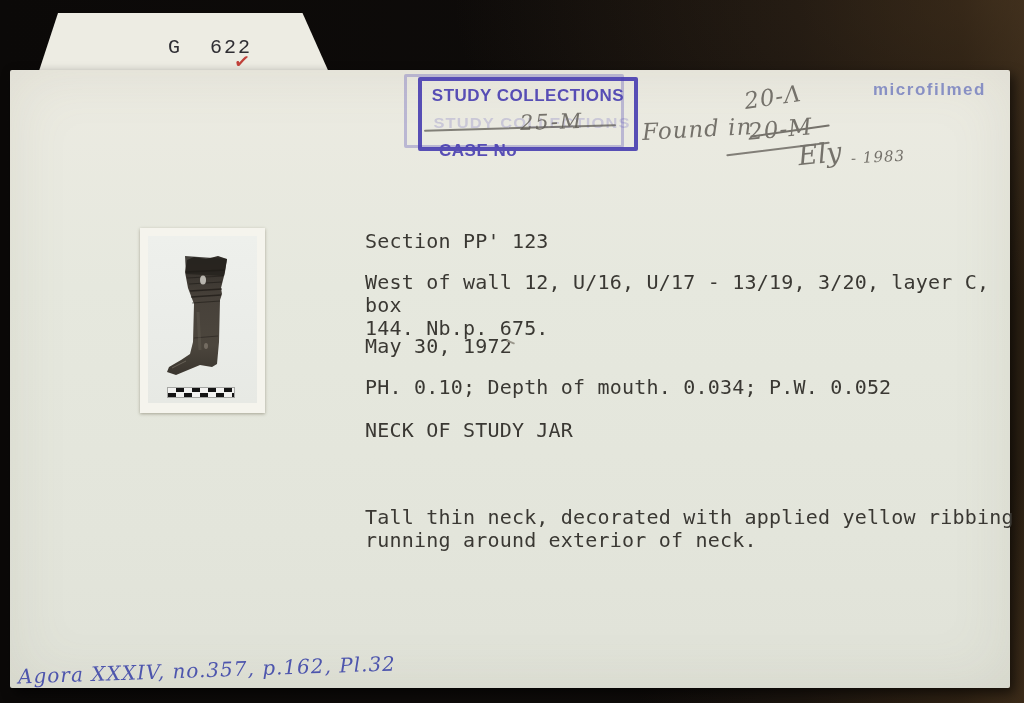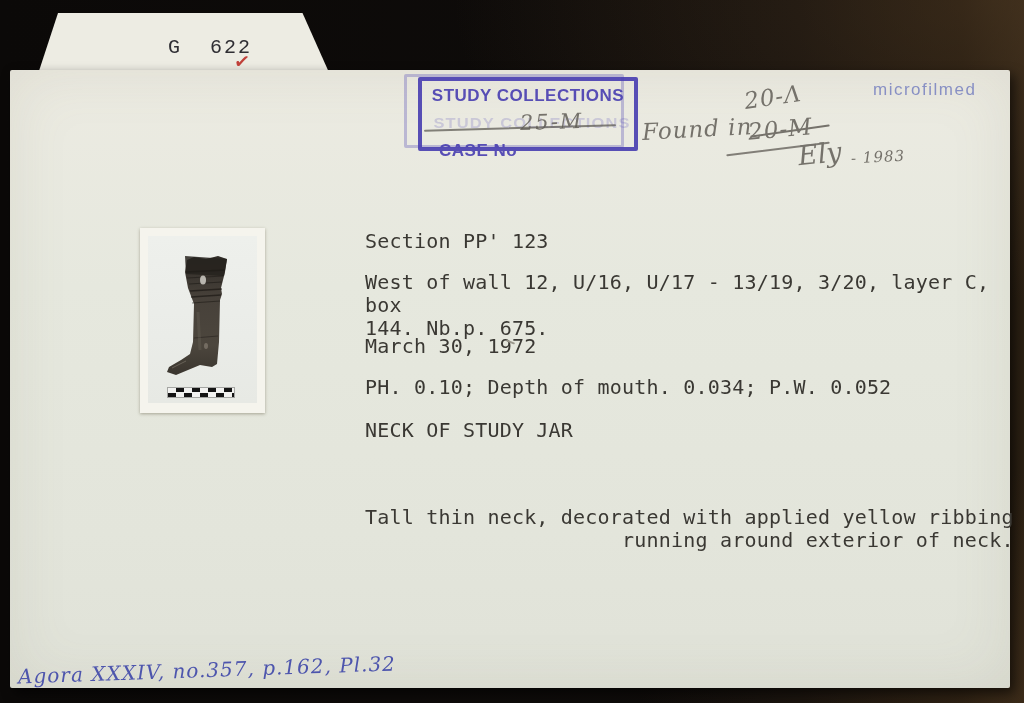--- a/index.html
+++ b/index.html
@@ -83,21 +83,21 @@
   }
   .found-prefix{left:642px;top:116px;font-size:23px;letter-spacing:1px;transform:rotate(-3deg);}
   .old-loc{left:748px;top:116px;font-size:23px;letter-spacing:1px;transform:rotate(-5deg);}
   .old-loc-strike{left:750px;top:130px;width:80px;height:2px;background:var(--pencil);transform:rotate(-8deg);border-radius:2px;}
   .old-loc-underline{left:726px;top:148px;width:104px;height:2px;background:var(--pencil);transform:rotate(-7deg);border-radius:2px;opacity:.9;}
   .new-loc{left:744px;top:84px;font-size:23px;letter-spacing:1px;transform:rotate(-8deg);}
   .initials{left:798px;top:138px;font-size:27px;transform:rotate(-6deg);}
   .note-year{left:851px;top:148px;font-size:15px;letter-spacing:1px;transform:rotate(-3deg);}
   
   .microfilmed{
-    left:873px;top:80px;font-size:17px;letter-spacing:1.5px;font-weight:400;
+    left:873px;top:80px;font-size:17px;letter-spacing:1.5px;font-weight:700;
     color:var(--microfilm-blue);filter:blur(.3px);
   }
   
   .photo{
     left:140px;top:228px;width:125px;height:185px;
     background:#f5f4ed;box-shadow:0 1px 3px rgba(90,85,60,.45);
   }
   .photo-inner{
     position:absolute;left:8px;top:8px;width:109px;height:167px;
     background:linear-gradient(180deg,#eef0ec 0%,#eaece8 60%,#e7e9e4 100%);
@@ -113,21 +113,21 @@
     font-family:"DejaVu Sans Mono", monospace;font-size:20px;
     color:var(--typewriter);letter-spacing:.2px;line-height:23px;
     white-space:pre-line;left:365px;filter:blur(.15px);
   }
   .t-section{top:230px;}
   .t-prov{top:271px;}
   .t-date{top:335px;}
   .t-dims{top:376px;}
   .t-title{top:419px;}
   .t-cond{top:463px;}
-  .t-desc{top:506px;text-align:right;}
+  .t-desc{top:506px;}
   .pencil-tick{left:506px;top:341px;width:9px;height:2px;background:#9a978c;transform:rotate(22deg);border-radius:2px;}
   
   .reference{
     left:18px;top:658px;
     font-family:"DejaVu Serif", serif;font-style:italic;
     font-size:20px;color:var(--ink-blue);letter-spacing:1px;
     transform:rotate(-2deg);
   }
 </style>
 </head>
@@ -189,21 +189,21 @@
         <ellipse cx="58" cy="100" rx="2" ry="3" fill="#8d867a" opacity="0.6"></ellipse>
         <path d="M24 122 L38 115" stroke="#8d867a" stroke-width="1" opacity="0.5" fill="none"></path>
       </svg>
       <div class="scale-bar"></div>
     </div>
   </div>
 
   <div class="abs typed t-section">Section PP' 123</div>
   <div class="abs typed t-prov">West of wall 12, U/16, U/17 - 13/19, 3/20, layer C, box
 144. Nb.p. 675.</div>
-  <div class="abs typed t-date">March 30, 1972</div>
+  <div class="abs typed t-date">May 30, 1972</div>
   <div class="abs pencil-tick abs" style="position:absolute;"></div>
   <div class="abs typed t-dims">PH. 0.10; Depth of mouth. 0.034; P.W. 0.052</div>
   <div class="abs typed t-title">NECK OF STUDY JAR</div>
   <div class="abs typed t-desc">Tall thin neck, decorated with applied yellow ribbing
 running around exterior of neck.</div>
 
   <div class="abs reference">Agora XXXIV, no.357, p.162, Pl.32</div>
 
 </div>
 

